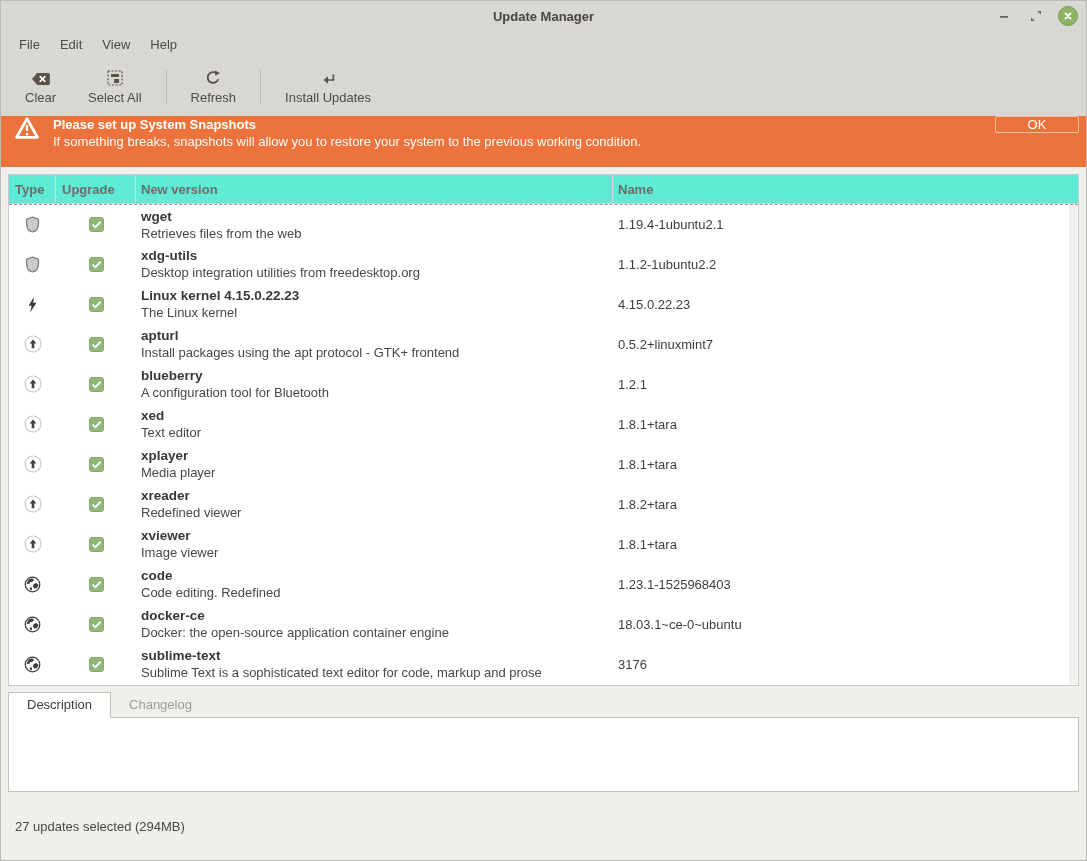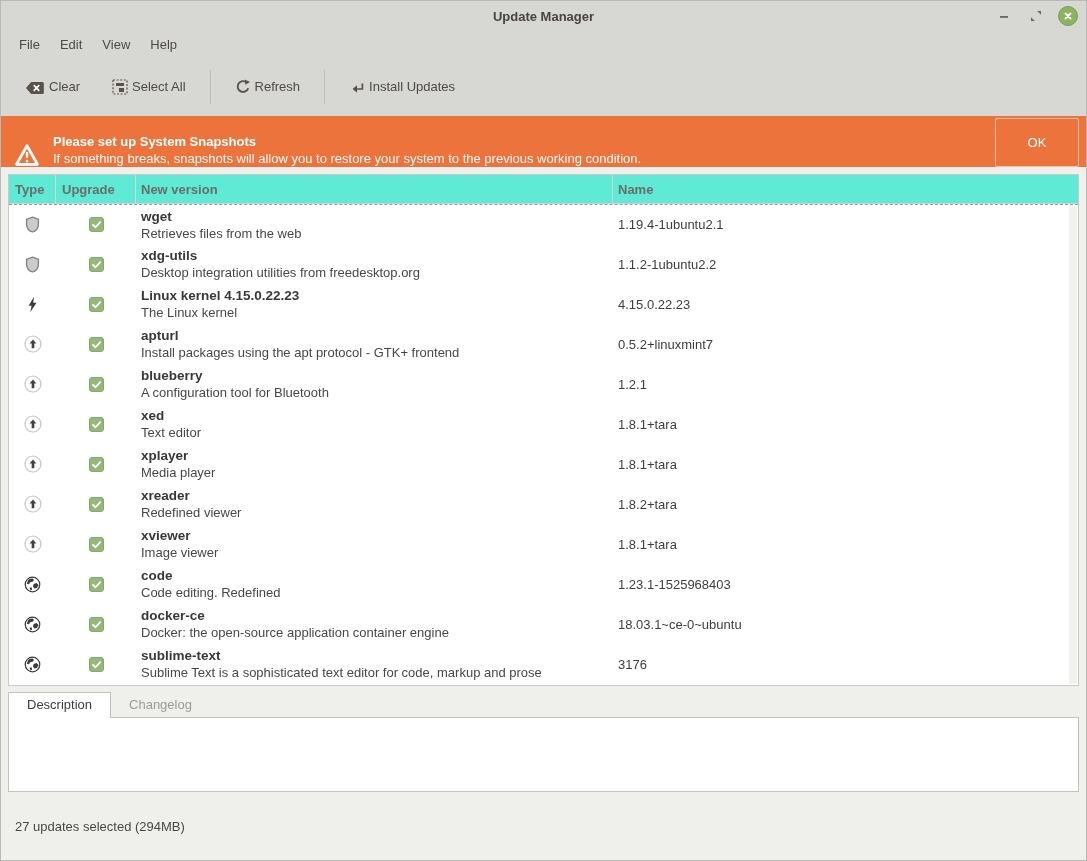--- a/index.html
+++ b/index.html
@@ -17,32 +17,32 @@
   .winbtn { width:20px; height:20px; display:flex; align-items:center; justify-content:center;
             border:none; background:transparent; cursor:default; }
   .winbtn.close { background:#8db463; border:1px solid #79a153; border-radius:50%; }
 
   
   .menubar { height:26px; background:#d7d7d4; display:flex; align-items:center; padding-left:8px; flex:0 0 auto; }
   .menu-item { padding:3px 10px; color:#4f4a43; }
 
   
   .toolbar { height:59px; background:#d7d7d4; display:flex; align-items:center; padding-left:8px; flex:0 0 auto; }
-  .tb-btn { display:flex; flex-direction:row; align-items:center; justify-content:center;
+  .tb-btn { display:flex; flex-direction:column; align-items:center; justify-content:center;
             gap:4px; padding:4px 16px; background:transparent; border:none; color:#4f4a43; font-size:13px; }
   .tb-btn .tb-icon { height:17px; display:flex; align-items:flex-end; }
   .tb-sep { width:1px; height:34px; background:#bdbdba; margin:0 8px; }
 
   
-  .banner { height:51px; background:#ec743c; display:flex; align-items:flex-end; padding:0 7px 0 13px; flex:0 0 auto; }
+  .banner { height:51px; background:#ec743c; display:flex; align-items:flex-start; padding:0 7px 0 13px; flex:0 0 auto; }
   .banner-icon { flex:0 0 auto; margin-right:13px; display:flex; }
   .banner-text { flex:1 1 auto; color:#fff; line-height:17px; }
   .banner-title { font-weight:bold; font-size:13px; }
   .banner-msg { font-size:13px; opacity:.96; }
-  .ok-btn { flex:0 0 auto; width:84px; height:49px; background:transparent; color:#fff;
+  .ok-btn { flex:0 0 auto; width:84px; height:17px; background:transparent; color:#fff;
             border:1px solid rgba(255,255,255,.55); border-radius:2px; font-size:13px; }
 
   
   .table-gap { height:7px; flex:0 0 auto; }
   .pkg-table { margin:0 7px; height:512px; background:#fff; border:1px solid #c9c9c6; position:relative; flex:0 0 auto; }
   .thead { height:29px; background:#5eead4; border-bottom:1px solid #d2d2cf; display:grid;
            grid-template-columns:47px 80px 477px 1fr; }
   .th { display:flex; align-items:center; padding-left:6px; font-weight:bold; color:#6c6c6a;
         border-right:1px solid #d6d6d3; overflow:hidden; white-space:nowrap; }
   .th:last-child { border-right:none; }

